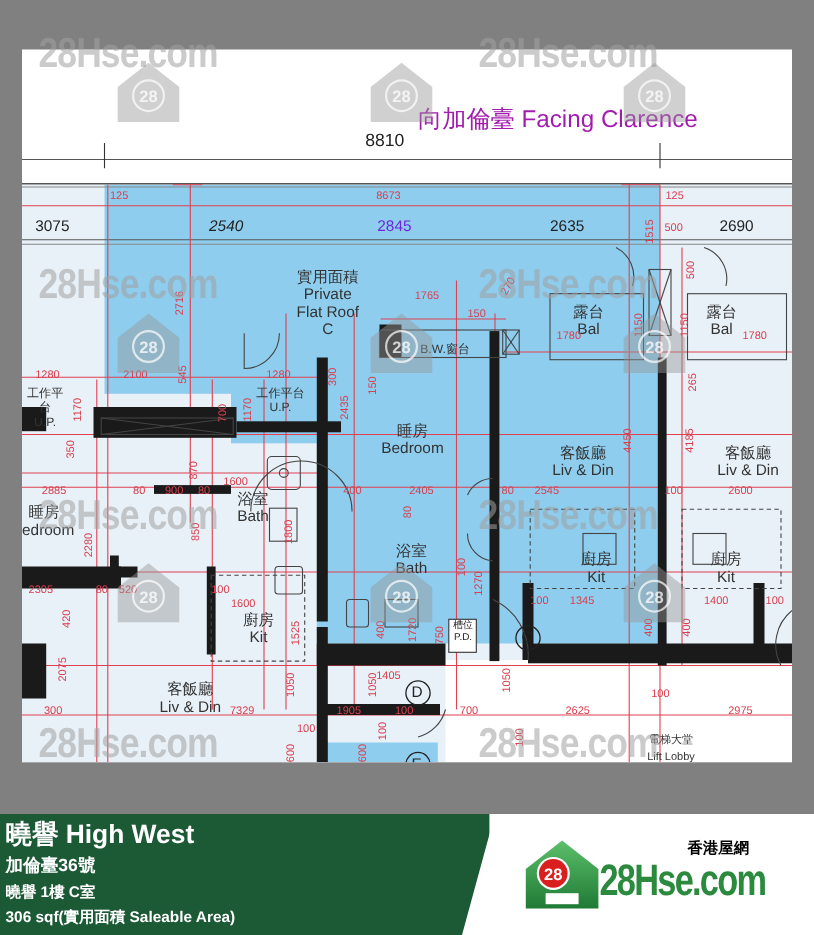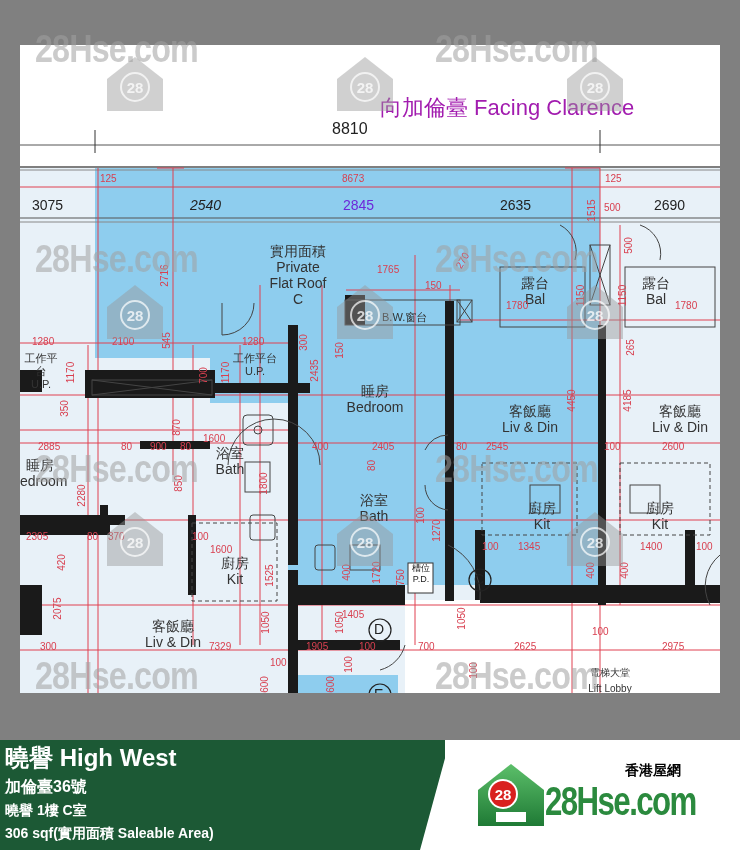--- a/index.html
+++ b/index.html
@@ -276,21 +276,21 @@
     <span style="position:absolute;left:466px;top:396px;">2545</span>
     <span style="position:absolute;left:584px;top:396px;">100</span>
     <span style="position:absolute;left:642px;top:396px;">2600</span>
     <span style="position:absolute;left:50px;top:445px;transform:rotate(-90deg);">2280</span>
     <span style="position:absolute;left:150px;top:433px;transform:rotate(-90deg);">850</span>
     <span style="position:absolute;left:232px;top:433px;transform:rotate(-90deg);">1800</span>
     <span style="position:absolute;left:346px;top:415px;transform:rotate(-90deg);">80</span>
     <span style="position:absolute;left:405px;top:480px;transform:rotate(-90deg);">1270</span>
     <span style="position:absolute;left:6px;top:486px;">2305</span>
     <span style="position:absolute;left:67px;top:486px;">80</span>
-    <span style="position:absolute;left:88px;top:486px;">370</span>
+    <span style="position:absolute;left:88px;top:486px;">520</span>
     <span style="position:absolute;left:172px;top:486px;">100</span>
     <span style="position:absolute;left:190px;top:499px;">1600</span>
     <span style="position:absolute;left:33px;top:512px;transform:rotate(-90deg);">420</span>
     <span style="position:absolute;left:238px;top:525px;transform:rotate(-90deg);">1525</span>
     <span style="position:absolute;left:345px;top:522px;transform:rotate(-90deg);">1720</span>
     <span style="position:absolute;left:318px;top:522px;transform:rotate(-90deg);">400</span>
     <span style="position:absolute;left:322px;top:564px;">1405</span>
     <span style="position:absolute;left:372px;top:527px;transform:rotate(-90deg);">750</span>
     <span style="position:absolute;left:392px;top:465px;transform:rotate(-90deg);">100</span>
     <span style="position:absolute;left:498px;top:496px;">1345</span>

